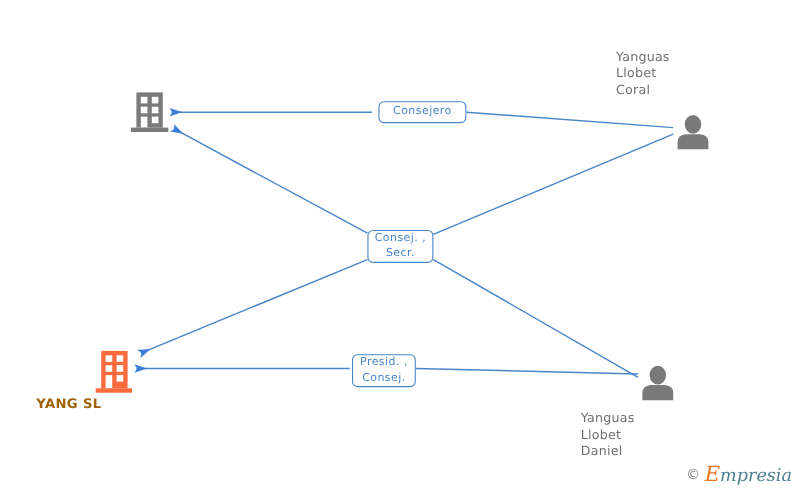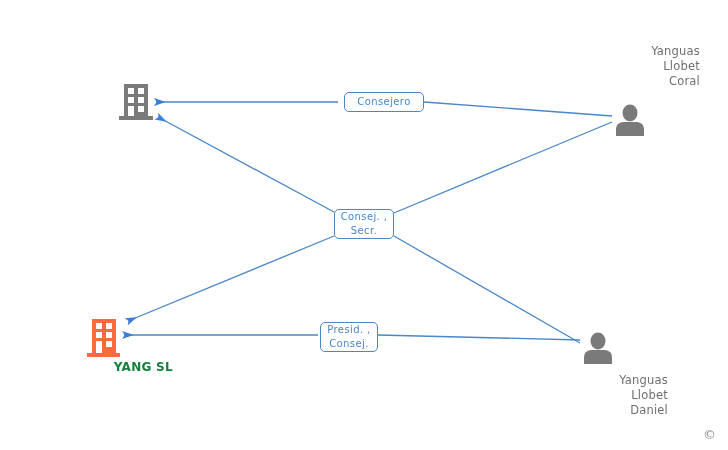--- a/index.html
+++ b/index.html
@@ -26,30 +26,30 @@
     width: 728px;
     height: 450px;
   }
 
   .node {
     position: absolute;
   }
 
   .node-label {
     position: absolute;
-    text-align: right;
+    text-align: left;
     color: #6f6f6f;
     font-size: 11.5px;
     line-height: 15px;
     white-space: pre-line;
     letter-spacing: 0.2px;
   }
   .node-label.bold {
     font-weight: bold;
-    color: #15803d;
+    color: #a16207;
     font-size: 12px;
     letter-spacing: 0.3px;
   }
 
   .rel-box {
     position: absolute;
     border: 1px solid #4a86c8;
     border-radius: 5px;
     background: #ffffff;
     color: #4a86c8;
@@ -165,15 +165,16 @@
   <div class="rel-box" style="left:344px; top:92px; width:80px; height:20px;">Consejero</div>
 
   <div class="rel-box" style="left:334px; top:209px; width:60px; height:30px;">Consej. ,
 Secr.</div>
 
   <div class="rel-box" style="left:320px; top:322px; width:58px; height:30px;text-align:center;">Presid. ,
 Consej.</div>
 
   <div class="watermark">
     <span class="copy">©</span>
+    <span class="brand"><span class="cap">E</span><span>mpresia</span></span>
   </div>
 
 </div>
 
 </body></html>

